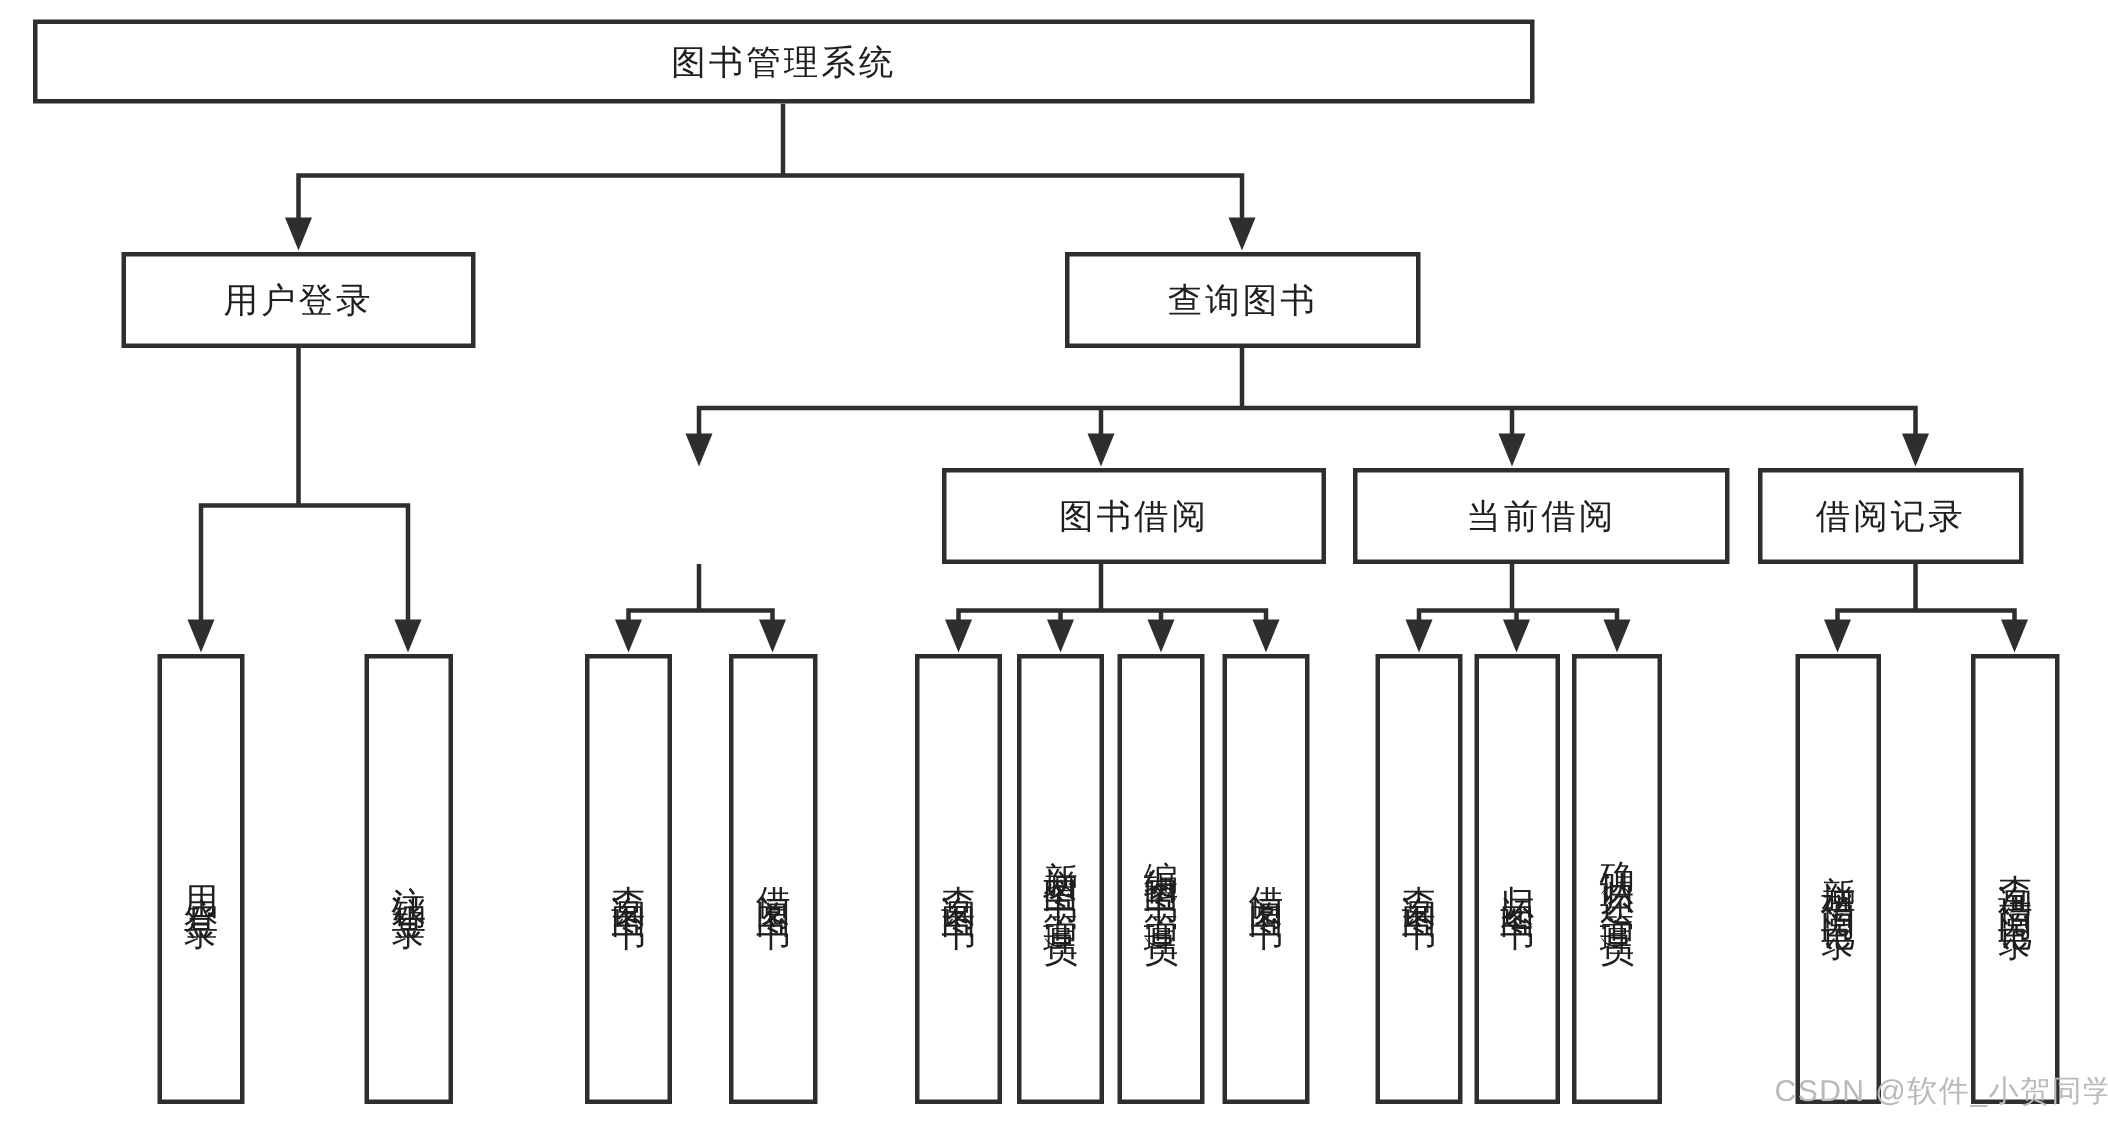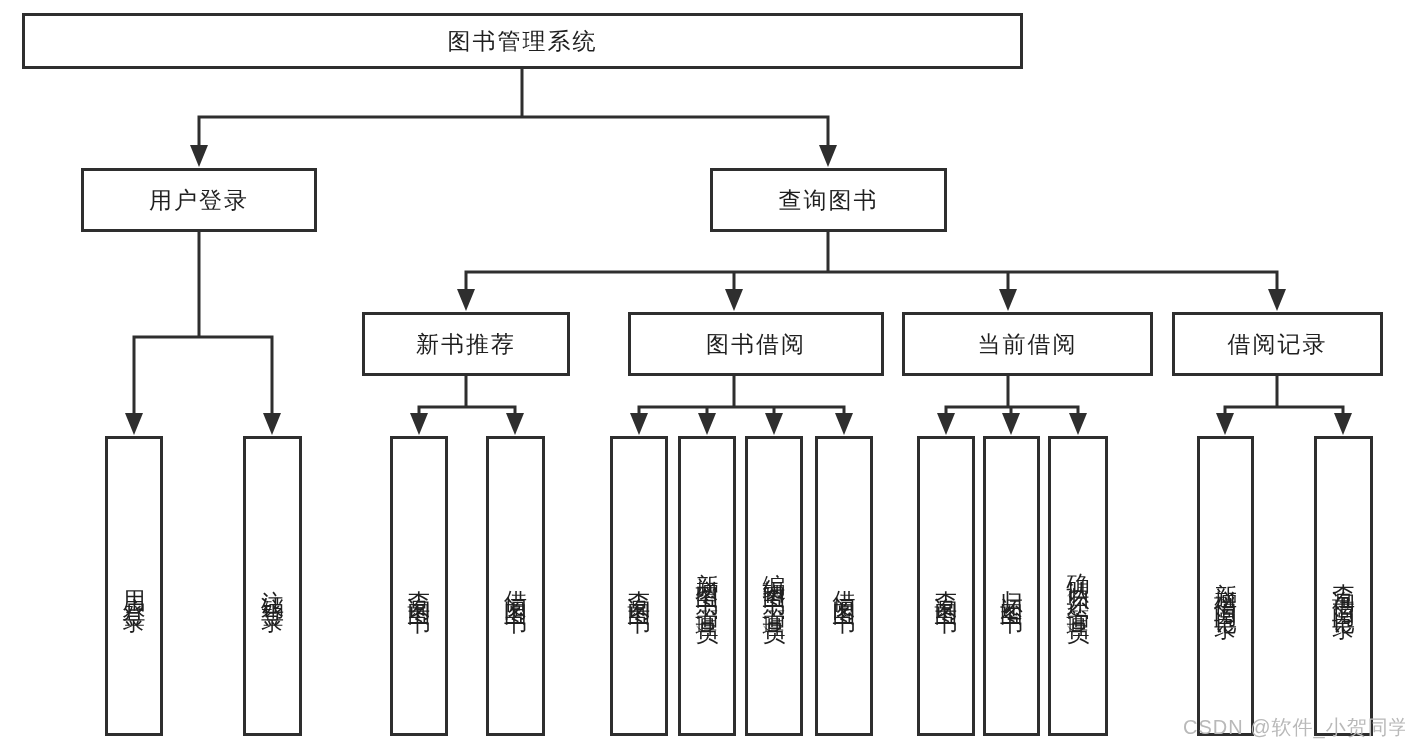--- a/index.html
+++ b/index.html
@@ -76,30 +76,27 @@
     <span>图书管理系统</span>
   </div>
 
   <div class="node" style="left:81px;top:168px;width:236px;height:64px;">
     <span>用户登录</span>
   </div>
   <div class="node" style="left:710px;top:168px;width:237px;height:64px;">
     <span>查询图书</span>
   </div>
 
-  <div class="node" style="left:362px;top:312px;width:208px;height:64px;">
-    <span>新书推荐</span>
-  </div>
   <div class="node" style="left:628px;top:312px;width:256px;height:64px;">
     <span>图书借阅</span>
   </div>
   <div class="node" style="left:902px;top:312px;width:251px;height:64px;">
     <span>当前借阅</span>
   </div>
-  <div class="node" style="left:1172px;top:312px;width:211px;height:64px;">
+  <div class="node" style="left:1172px;top:312px;width:177px;height:64px;">
     <span>借阅记录</span>
   </div>
 
   <div class="vnode" style="left:105px;top:436px;width:58px;height:300px;">
     <span class="vtext">用户登录</span>
   </div>
   <div class="vnode" style="left:243px;top:436px;width:59px;height:300px;">
     <span class="vtext">注销登录</span>
   </div>
 

